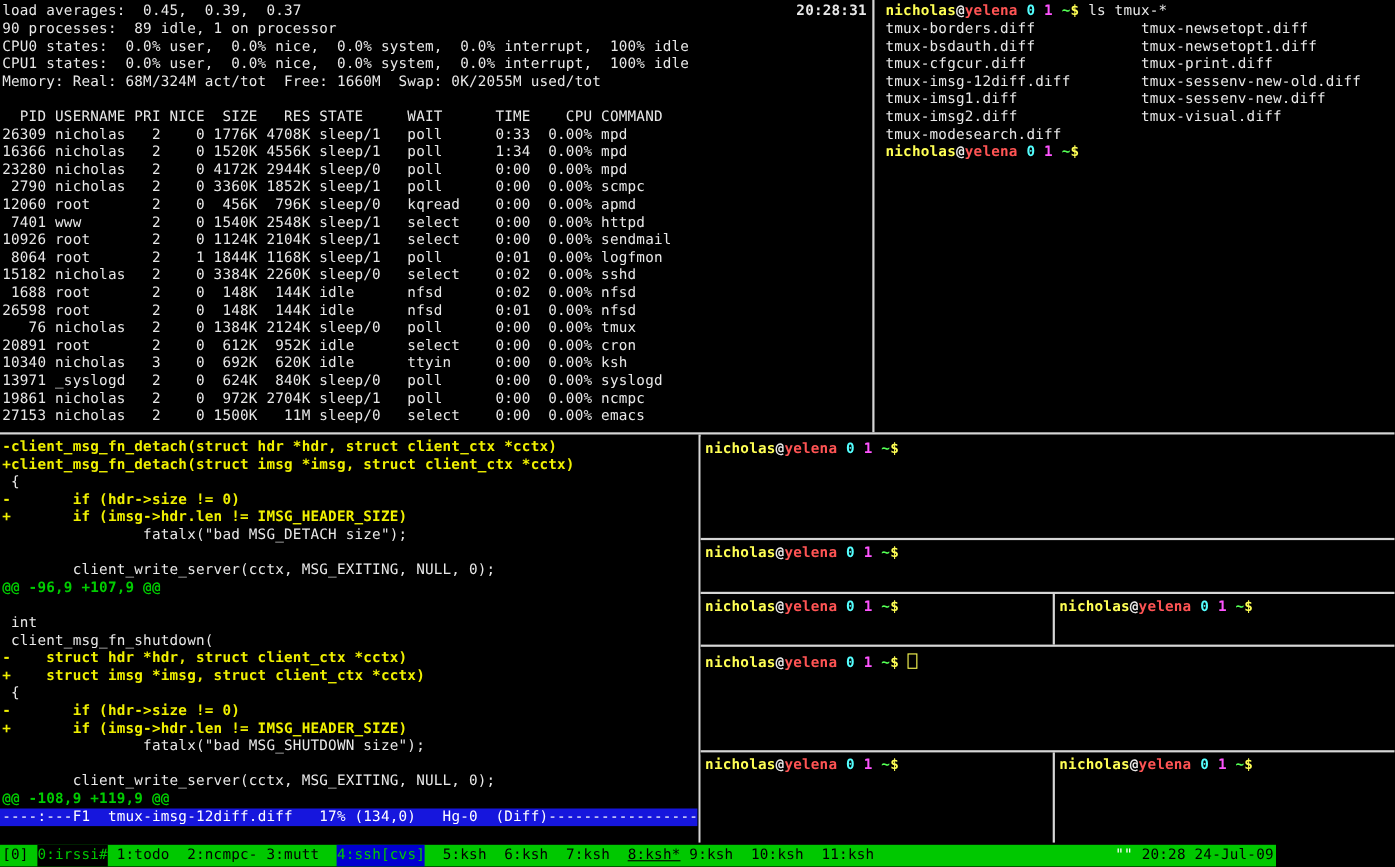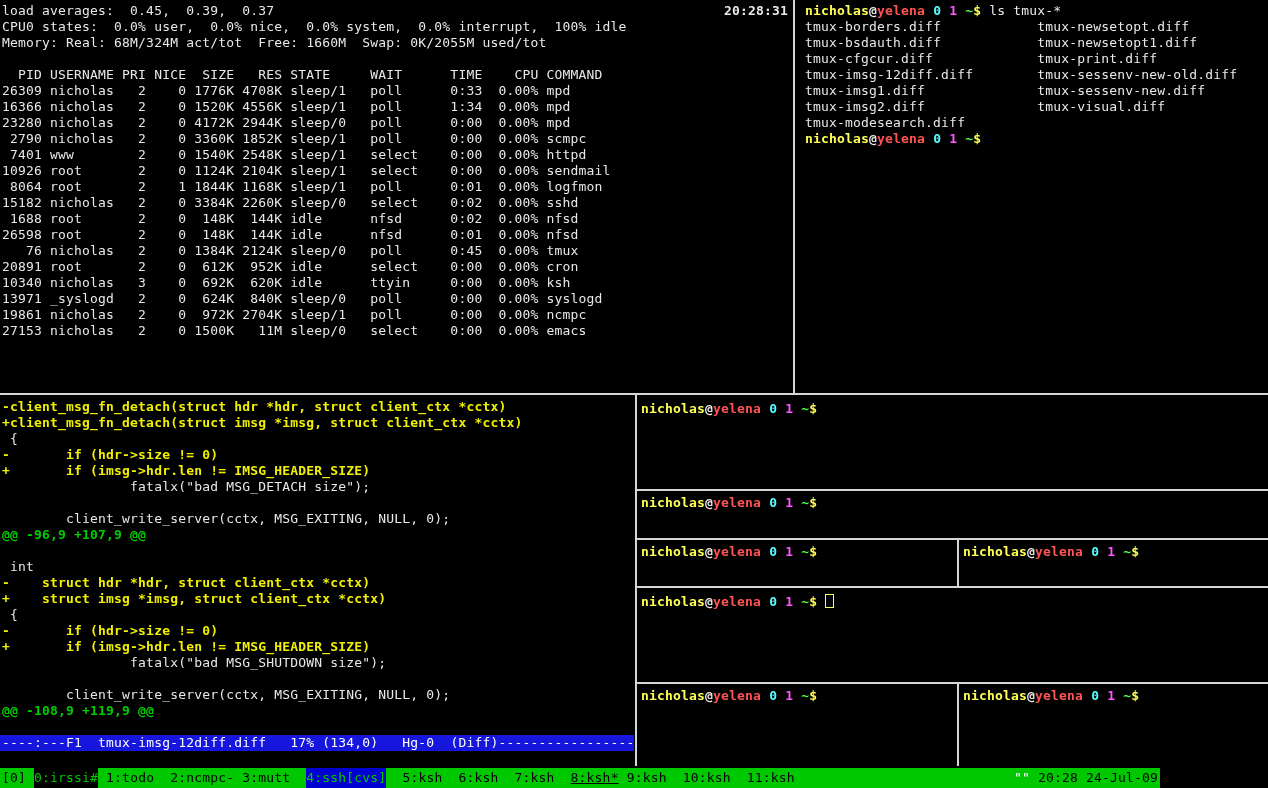--- a/index.html
+++ b/index.html
@@ -47,35 +47,38 @@
 </style>
 </head>
 <body>
 
 <div id="screen" style="--fg: #e8e8e8; --yellow: #ffff54; --red: #ff5454; --cyan: #54ffff; --magenta: #ff54ff; --green: #54ff54; --diff_yellow: #f0f000; --hunk_green: #00cd00; --border: #d6d6d6; --modeline_bg: #1616dd; --status_green: #00c800; --status_blue: #0000d0;">
 
   <div class="pane" id="pane-top">
     <div id="top-clock">20:28:31</div>
     <div id="top-lines">
         <div class="line">load averages:  0.45,  0.39,  0.37</div>
+        <div class="line">90 processes:  89 idle, 1 on processor</div>
         <div class="line">CPU0 states:  0.0% user,  0.0% nice,  0.0% system,  0.0% interrupt,  100% idle</div>
+        <div class="line">CPU1 states:  0.0% user,  0.0% nice,  0.0% system,  0.0% interrupt,  100% idle</div>
         <div class="line">Memory: Real: 68M/324M act/tot  Free: 1660M  Swap: 0K/2055M used/tot</div>
         <div class="line"> </div>
         <div class="line">  PID USERNAME PRI NICE  SIZE   RES STATE     WAIT      TIME    CPU COMMAND</div>
         <div class="line">26309 nicholas   2    0 1776K 4708K sleep/1   poll      0:33  0.00% mpd</div>
         <div class="line">16366 nicholas   2    0 1520K 4556K sleep/1   poll      1:34  0.00% mpd</div>
         <div class="line">23280 nicholas   2    0 4172K 2944K sleep/0   poll      0:00  0.00% mpd</div>
         <div class="line"> 2790 nicholas   2    0 3360K 1852K sleep/1   poll      0:00  0.00% scmpc</div>
+        <div class="line">12060 root       2    0  456K  796K sleep/0   kqread    0:00  0.00% apmd</div>
         <div class="line"> 7401 www        2    0 1540K 2548K sleep/1   select    0:00  0.00% httpd</div>
         <div class="line">10926 root       2    0 1124K 2104K sleep/1   select    0:00  0.00% sendmail</div>
         <div class="line"> 8064 root       2    1 1844K 1168K sleep/1   poll      0:01  0.00% logfmon</div>
         <div class="line">15182 nicholas   2    0 3384K 2260K sleep/0   select    0:02  0.00% sshd</div>
         <div class="line"> 1688 root       2    0  148K  144K idle      nfsd      0:02  0.00% nfsd</div>
         <div class="line">26598 root       2    0  148K  144K idle      nfsd      0:01  0.00% nfsd</div>
-        <div class="line">   76 nicholas   2    0 1384K 2124K sleep/0   poll      0:45  0.00% tmux</div>
+        <div class="line">   76 nicholas   2    0 1384K 2124K sleep/0   poll      0:00  0.00% tmux</div>
         <div class="line">20891 root       2    0  612K  952K idle      select    0:00  0.00% cron</div>
         <div class="line">10340 nicholas   3    0  692K  620K idle      ttyin     0:00  0.00% ksh</div>
         <div class="line">13971 _syslogd   2    0  624K  840K sleep/0   poll      0:00  0.00% syslogd</div>
         <div class="line">19861 nicholas   2    0  972K 2704K sleep/1   poll      0:00  0.00% ncmpc</div>
         <div class="line">27153 nicholas   2    0 1500K   11M sleep/0   select    0:00  0.00% emacs</div>
       </div>
   </div>
 
   <div class="vborder" id="vb-top"></div>
 
@@ -101,20 +104,21 @@
         <div class="line k-add">+client_msg_fn_detach(struct imsg *imsg, struct client_ctx *cctx)</div>
         <div class="line k-ctx"> {</div>
         <div class="line k-del">-       if (hdr-&gt;size != 0)</div>
         <div class="line k-add">+       if (imsg-&gt;hdr.len != IMSG_HEADER_SIZE)</div>
         <div class="line k-ctx">                fatalx("bad MSG_DETACH size");</div>
         <div class="line k-ctx"> </div>
         <div class="line k-ctx">        client_write_server(cctx, MSG_EXITING, NULL, 0);</div>
         <div class="line k-hunk">@@ -96,9 +107,9 @@</div>
         <div class="line k-ctx"> </div>
         <div class="line k-ctx"> int</div>
+        <div class="line k-ctx"> client_msg_fn_shutdown(</div>
         <div class="line k-del">-    struct hdr *hdr, struct client_ctx *cctx)</div>
         <div class="line k-add">+    struct imsg *imsg, struct client_ctx *cctx)</div>
         <div class="line k-ctx"> {</div>
         <div class="line k-del">-       if (hdr-&gt;size != 0)</div>
         <div class="line k-add">+       if (imsg-&gt;hdr.len != IMSG_HEADER_SIZE)</div>
         <div class="line k-ctx">                fatalx("bad MSG_SHUTDOWN size");</div>
         <div class="line k-ctx"> </div>
         <div class="line k-ctx">        client_write_server(cctx, MSG_EXITING, NULL, 0);</div>
         <div class="line k-hunk">@@ -108,9 +119,9 @@</div>
       </div>

